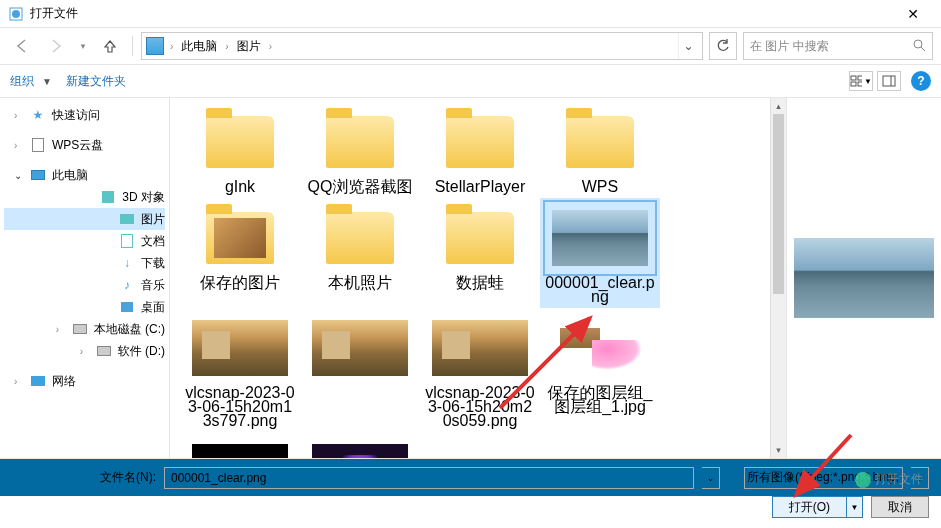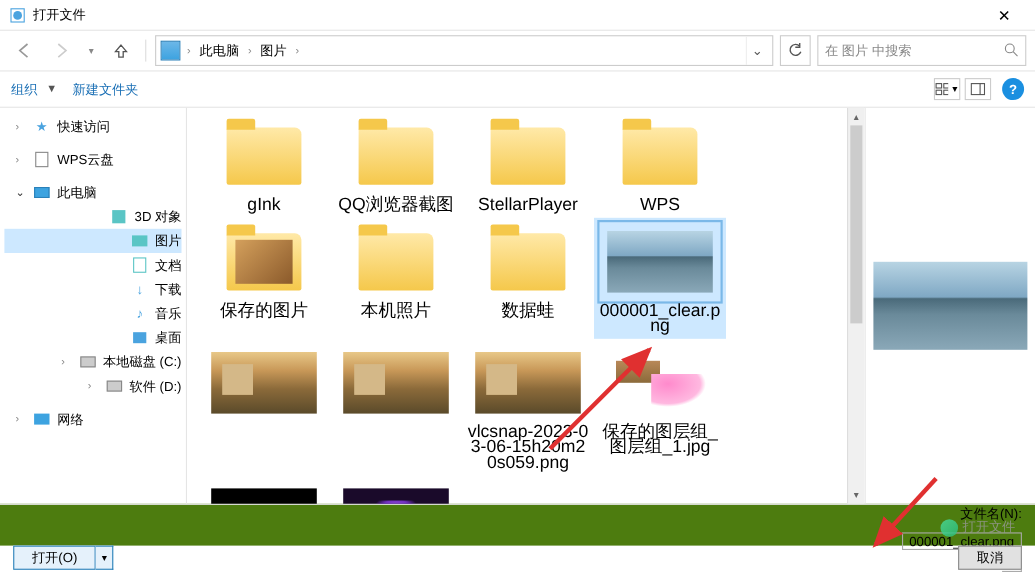--- a/index.html
+++ b/index.html
@@ -87,29 +87,29 @@
 .vscroll { position: absolute; right: 0; top: 0; bottom: 0; width: 16px; background: #f0f0f0; border-left: 1px solid #ddd; }
 .vscroll .sthumb { position: absolute; top: 16px; left: 2px; right: 2px; height: 180px; background: #ccc; }
 .vscroll .sbtn { height: 16px; display: flex; align-items: center; justify-content: center; font-size: 9px; color: #666; }
 .vscroll .sbtn.bot { position: absolute; bottom: 0; width: 100%; }
 
 
 .preview { width: 155px; border-left: 1px solid #e5e5e5; display: flex; align-items: center; justify-content: center; padding: 6px; }
 .preview-img { width: 140px; height: 80px; }
 
 
-.filebar { height: 38px; border-top: 1px solid #e5e5e5; display: flex; align-items: flex-end; padding: 0 12px 0 100px; gap: 8px; background: #4d7c0f; flex-direction: column; }
+.filebar { height: 38px; border-top: 1px solid #e5e5e5; display: flex; align-items: center; padding: 0 12px 0 100px; gap: 8px; background: #0369a1; }
 .filebar label { white-space: nowrap; }
 .filebar .fname { flex: 1; height: 22px; border: 1px solid #aaa; padding: 0 6px; display: flex; align-items: center; }
 .filebar .fname-drop { width: 18px; height: 22px; border: 1px solid #aaa; border-left: none; display: flex; align-items: center; justify-content: center; font-size: 9px; }
 .filebar .filter { width: 159px; height: 22px; border: 1px solid #aaa; padding: 0 2px; display: flex; align-items: center; font-size: 11px; overflow: hidden; white-space: nowrap; position: relative; }
 .filebar .filter-drop { width: 18px; height: 22px; border: 1px solid #aaa; border-left: none; display: flex; align-items: center; justify-content: center; font-size: 9px; }
 
 
-.btnbar { height: 32px; display: flex; align-items: flex-start; justify-content: space-between; padding: 0 12px; gap: 8px; }
+.btnbar { height: 32px; display: flex; align-items: flex-start; justify-content: flex-end; padding: 0 12px; gap: 8px; }
 .btnbar button { height: 22px; padding: 0 16px; border: 1px solid #888; background: #e1e1e1; cursor: pointer; }
 .btnbar button.primary { border: 1px solid #2a80b9; background: #e5f1fb; }
 .btnbar .bdrop { width: 16px; height: 22px; border: 1px solid #2a80b9; border-left: none; background: #e5f1fb; display: inline-flex; align-items: center; justify-content: center; font-size: 8px; }
 
 
 .watermark { position: absolute; right: 18px; bottom: 40px; font-size: 13px; color: #999; opacity: 0.8; display: flex; align-items: center; gap: 4px; }
 .wm-icon { width: 16px; height: 16px; border-radius: 50%; background: linear-gradient(135deg,#4ae0a0,#2ac080); }
 </style>
 </head>
 <body>
@@ -318,20 +318,21 @@
         <div class="item selected">
           <div class="thumb-wrap">
             <div class="img-thumb lake"></div>
           </div>
           <div class="item-label">000001_clear.png</div>
         </div>
         <div class="item">
           <div class="thumb-wrap">
             <div class="img-thumb village"></div>
           </div>
+          <div class="item-label">vlcsnap-2023-03-06-15h20m13s797.png</div>
         </div>
         <div class="item">
           <div class="thumb-wrap">
             <div class="img-thumb village"></div>
           </div>
         </div>
         <div class="item">
           <div class="thumb-wrap">
             <div class="img-thumb village"></div>
           </div>

